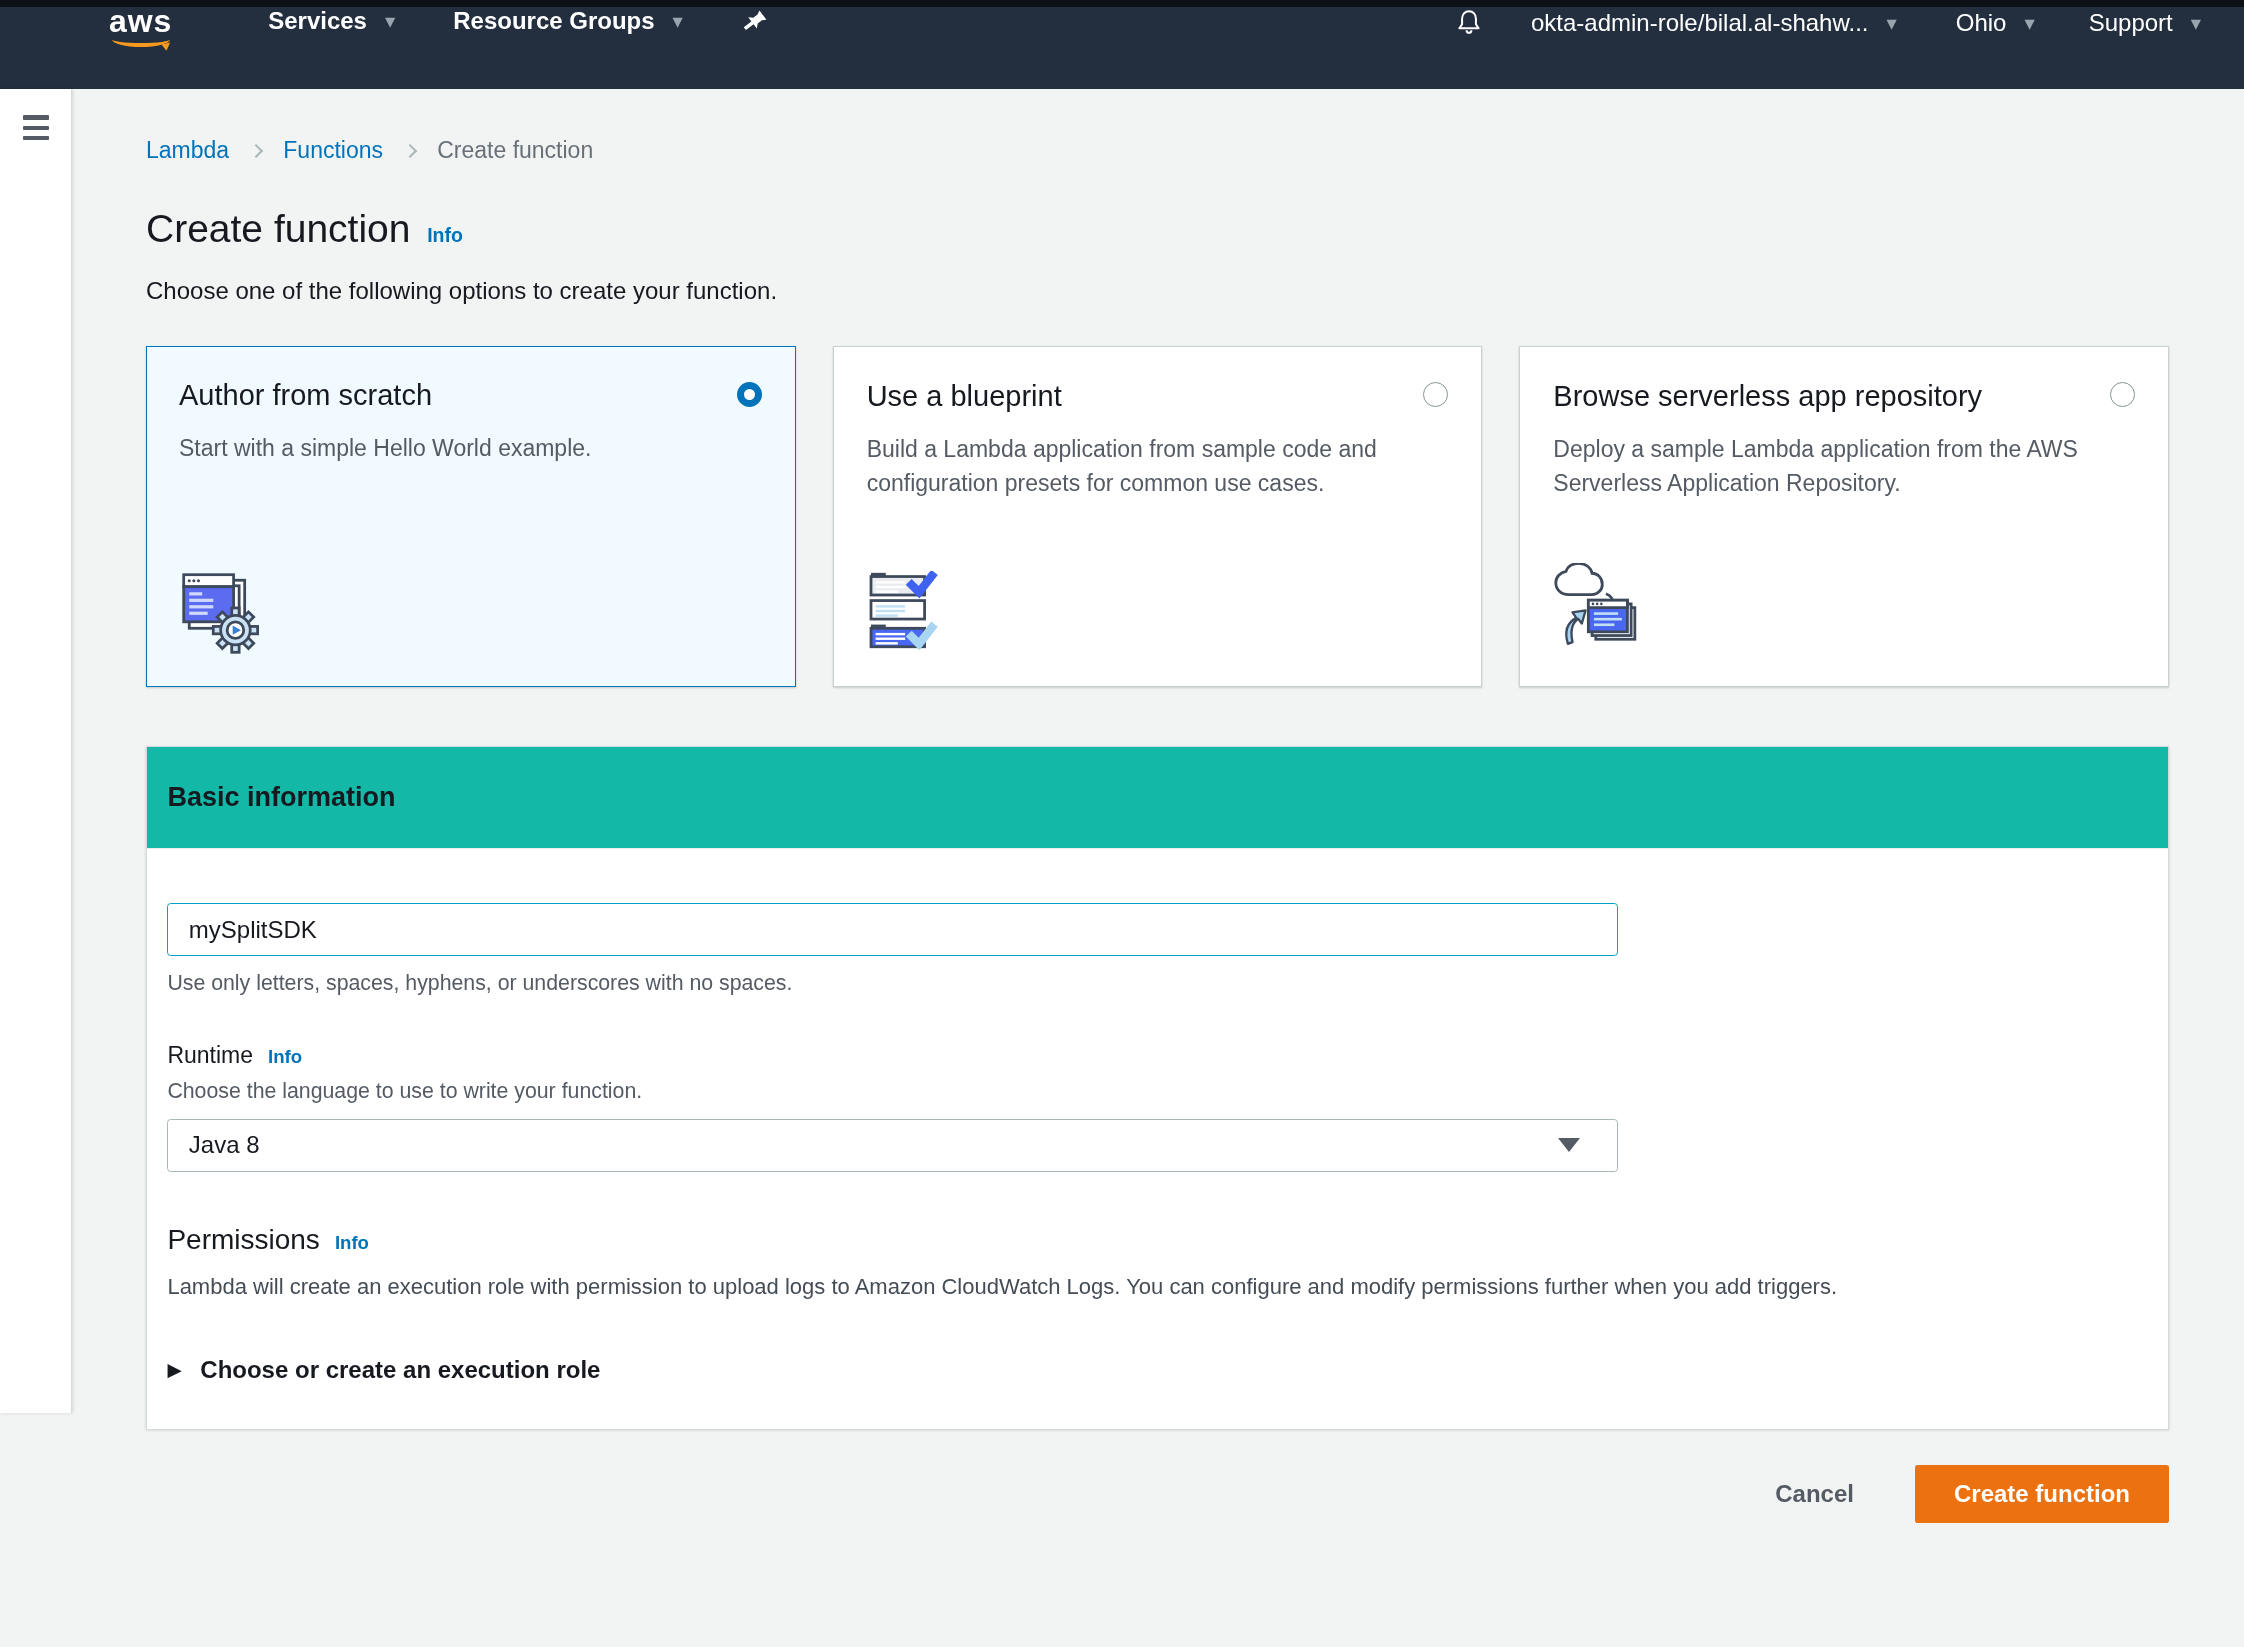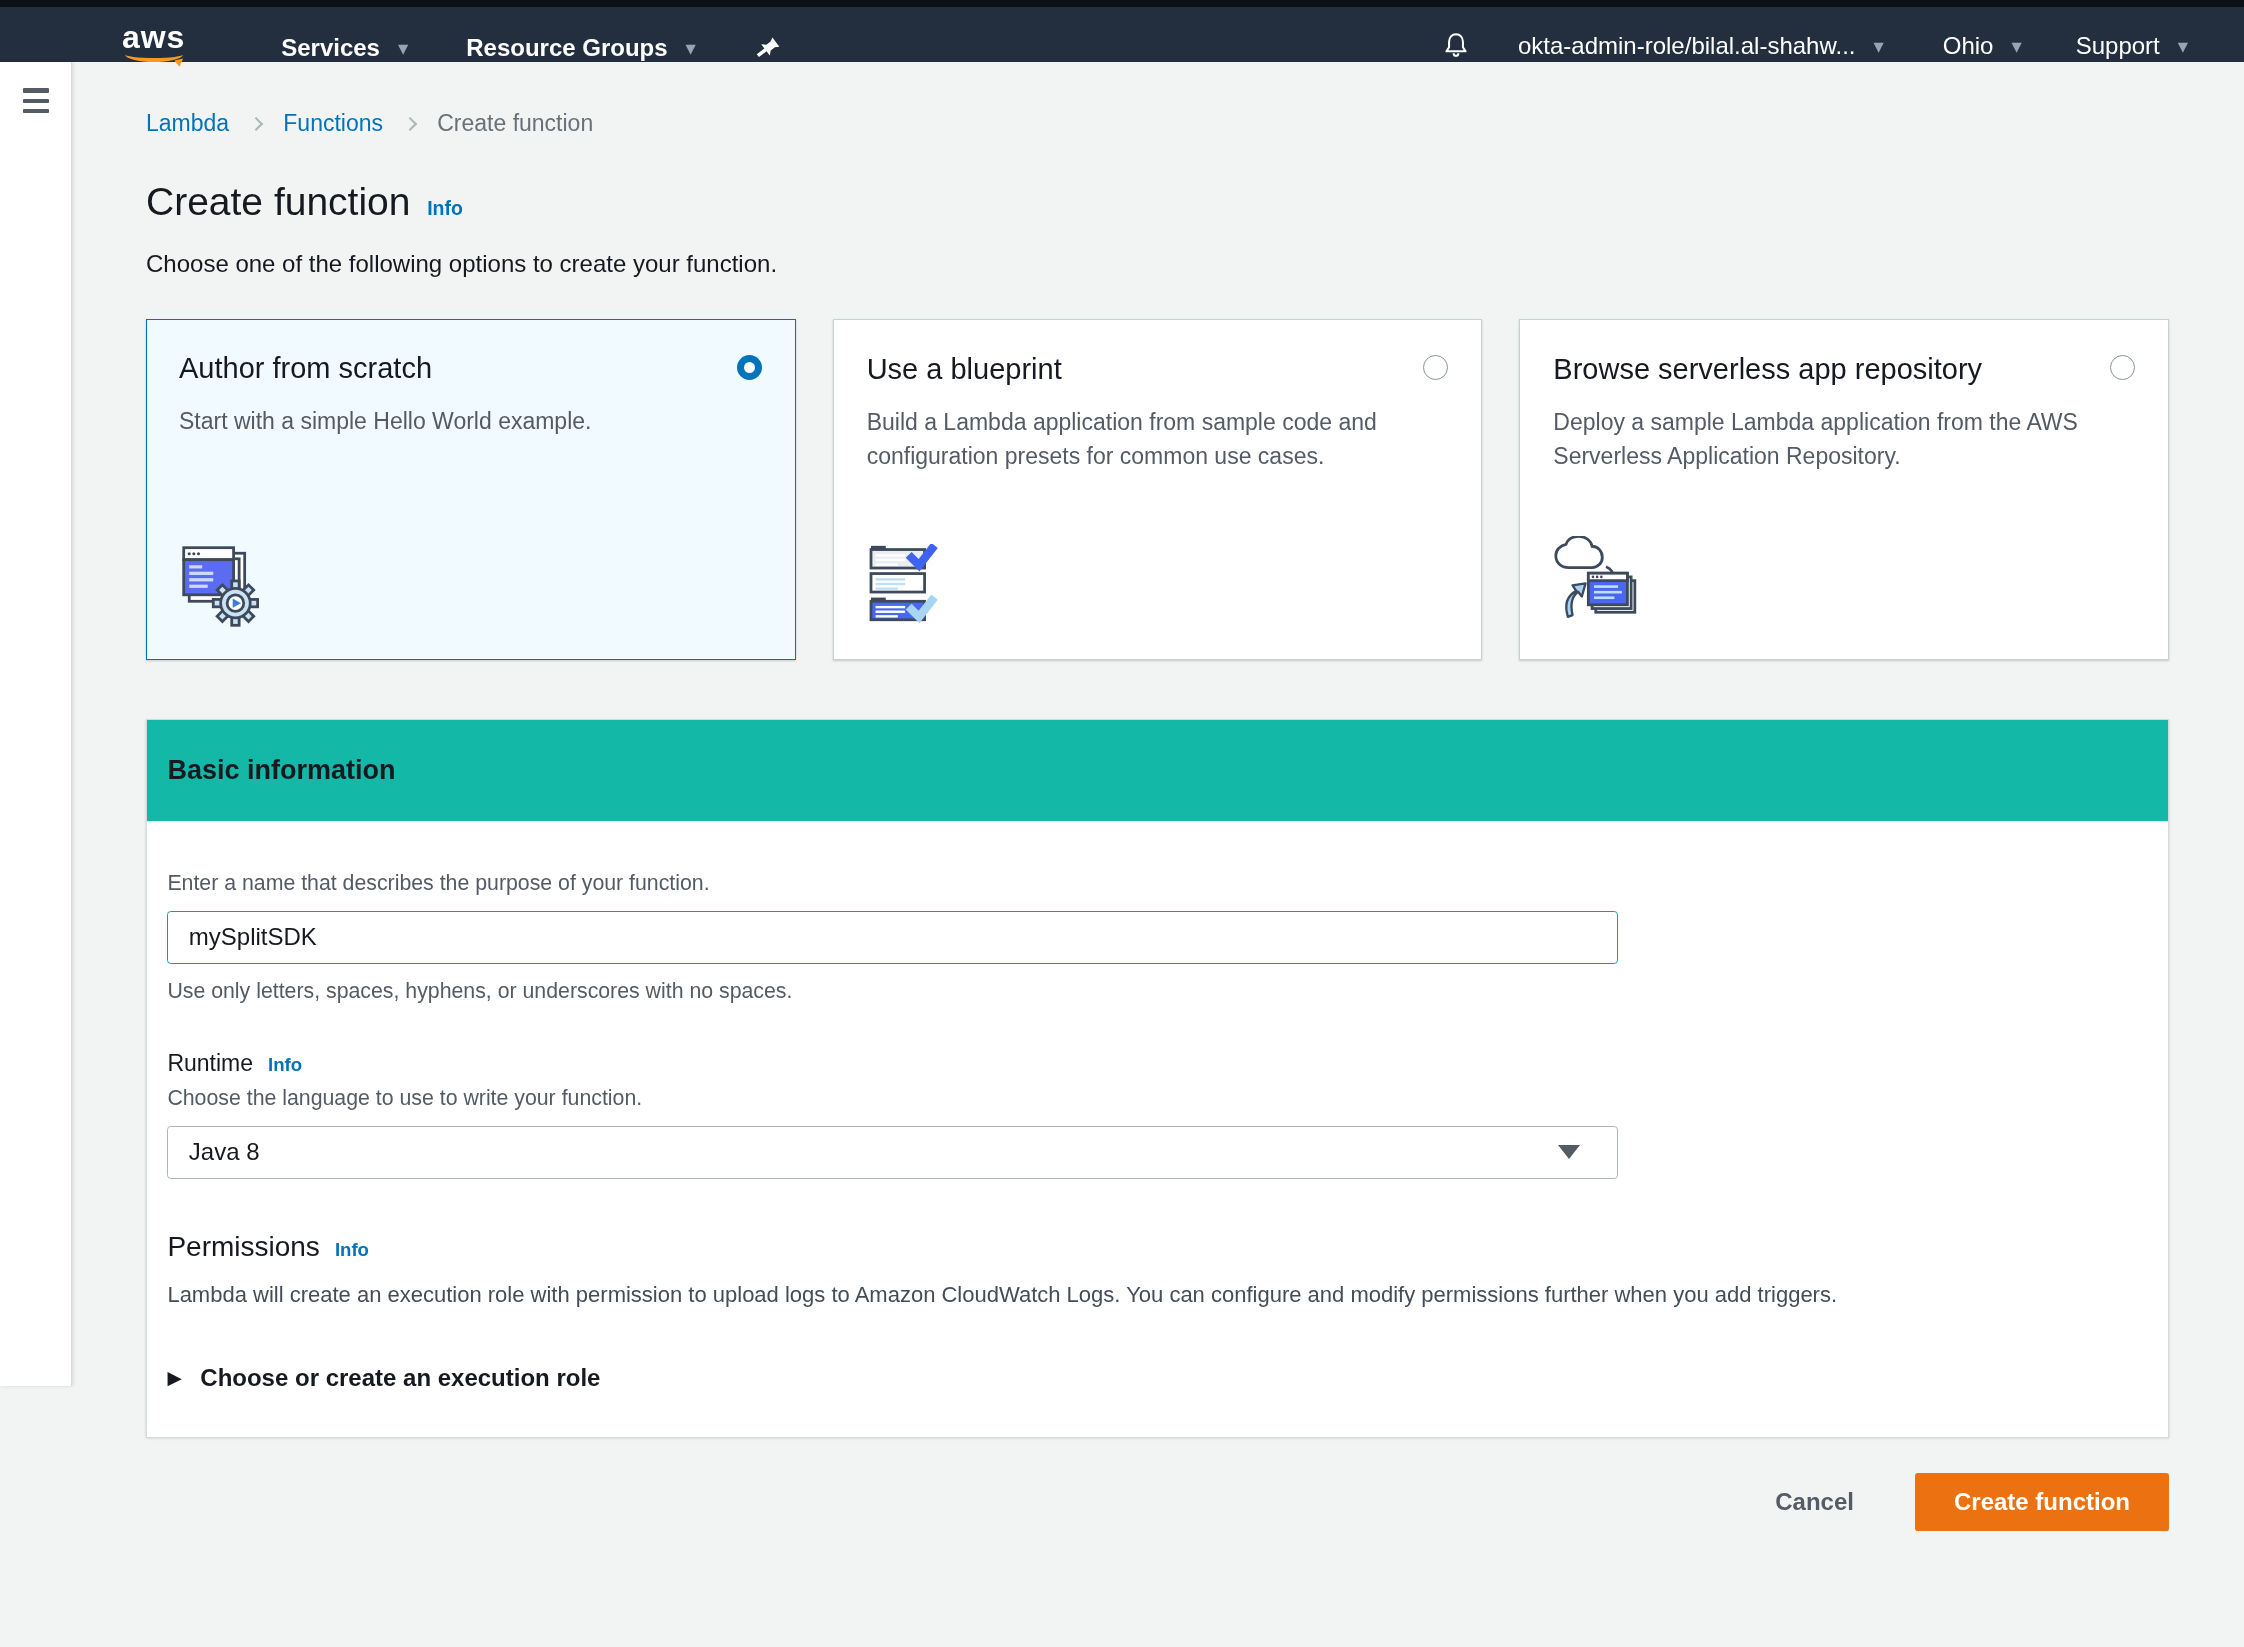--- a/index.html
+++ b/index.html
@@ -6,22 +6,22 @@
   html,body { width: 2245px; height: 1647px; }
   body {
     font-family: "Liberation Sans", sans-serif;
     background: #f2f3f3;
     color: #16191f;
     overflow: hidden;
   }
   
   .top-strip { height: 7.4px; background: #0c1117; }
   .navbar {
-    height: 55px; background: #232f3e; color: #fff;
-    display: flex; align-items: flex-end; padding: 0 46px;
+    height: 82px; background: #232f3e; color: #fff;
+    display: flex; align-items: flex-start; padding: 0 33px;
   }
   .logo-wrap { margin-left: 76px; display: flex; flex-direction: column; align-items: center; cursor: pointer; }
   .logo-text { font-size: 32px; font-weight: 700; color: #fff; letter-spacing: 0.9px; line-height: 28px; }
   .logo-swoosh { width: 58px; height: 15px; border-bottom: 4.6px solid #f7981f; border-radius: 50%; position: relative; margin-top: -3.7px; }
   .logo-swoosh::after {
     content: ""; position: absolute; right: -1.9px; bottom: -6.5px;
     border-left: 8.3px solid #f7981f; border-top: 4.6px solid transparent; border-bottom: 4.6px solid transparent;
     transform: rotate(-40deg);
   }
   .nav-item { display: flex; align-items: center; gap: 18px; font-size: 24px; font-weight: 700; cursor: pointer; }
@@ -280,21 +280,20 @@
         </svg>
       </div>
     </div>
 
     <section class="panel">
       <div class="panel-header">
         <h2>Basic information</h2>
       </div>
       <div class="panel-body">
 
-        <div class="field-desc">Enter a name that describes the purpose of your function.</div>
         <input class="text-input" type="text" autofocus="" value="mySplitSDK" style="">
         <div class="field-hint">Use only letters, spaces, hyphens, or underscores with no spaces.</div>
 
         <div class="runtime-block">
           <div class="label-row">
             <span class="field-label">Runtime</span>
             <span class="info-link">Info</span>
           </div>
           <div class="field-desc">Choose the language to use to write your function.</div>
           <div class="select">

